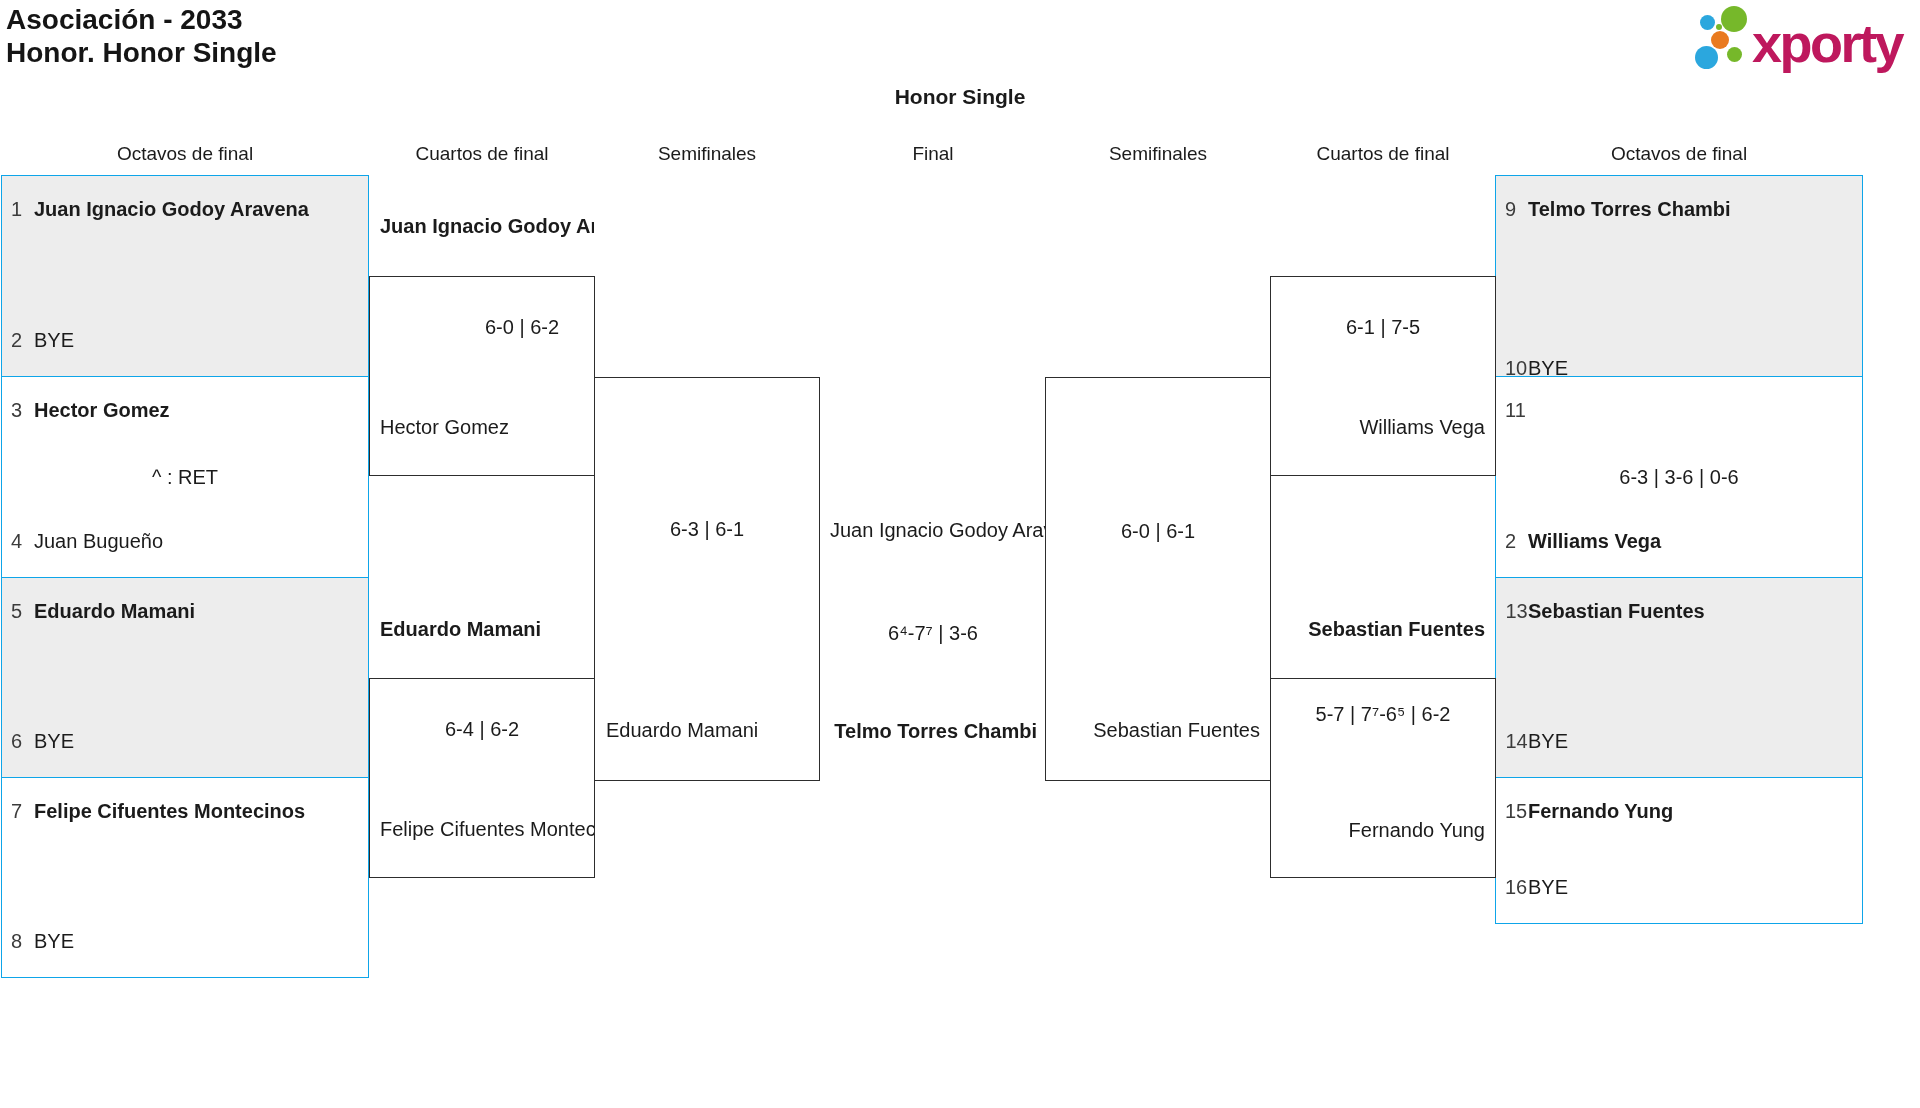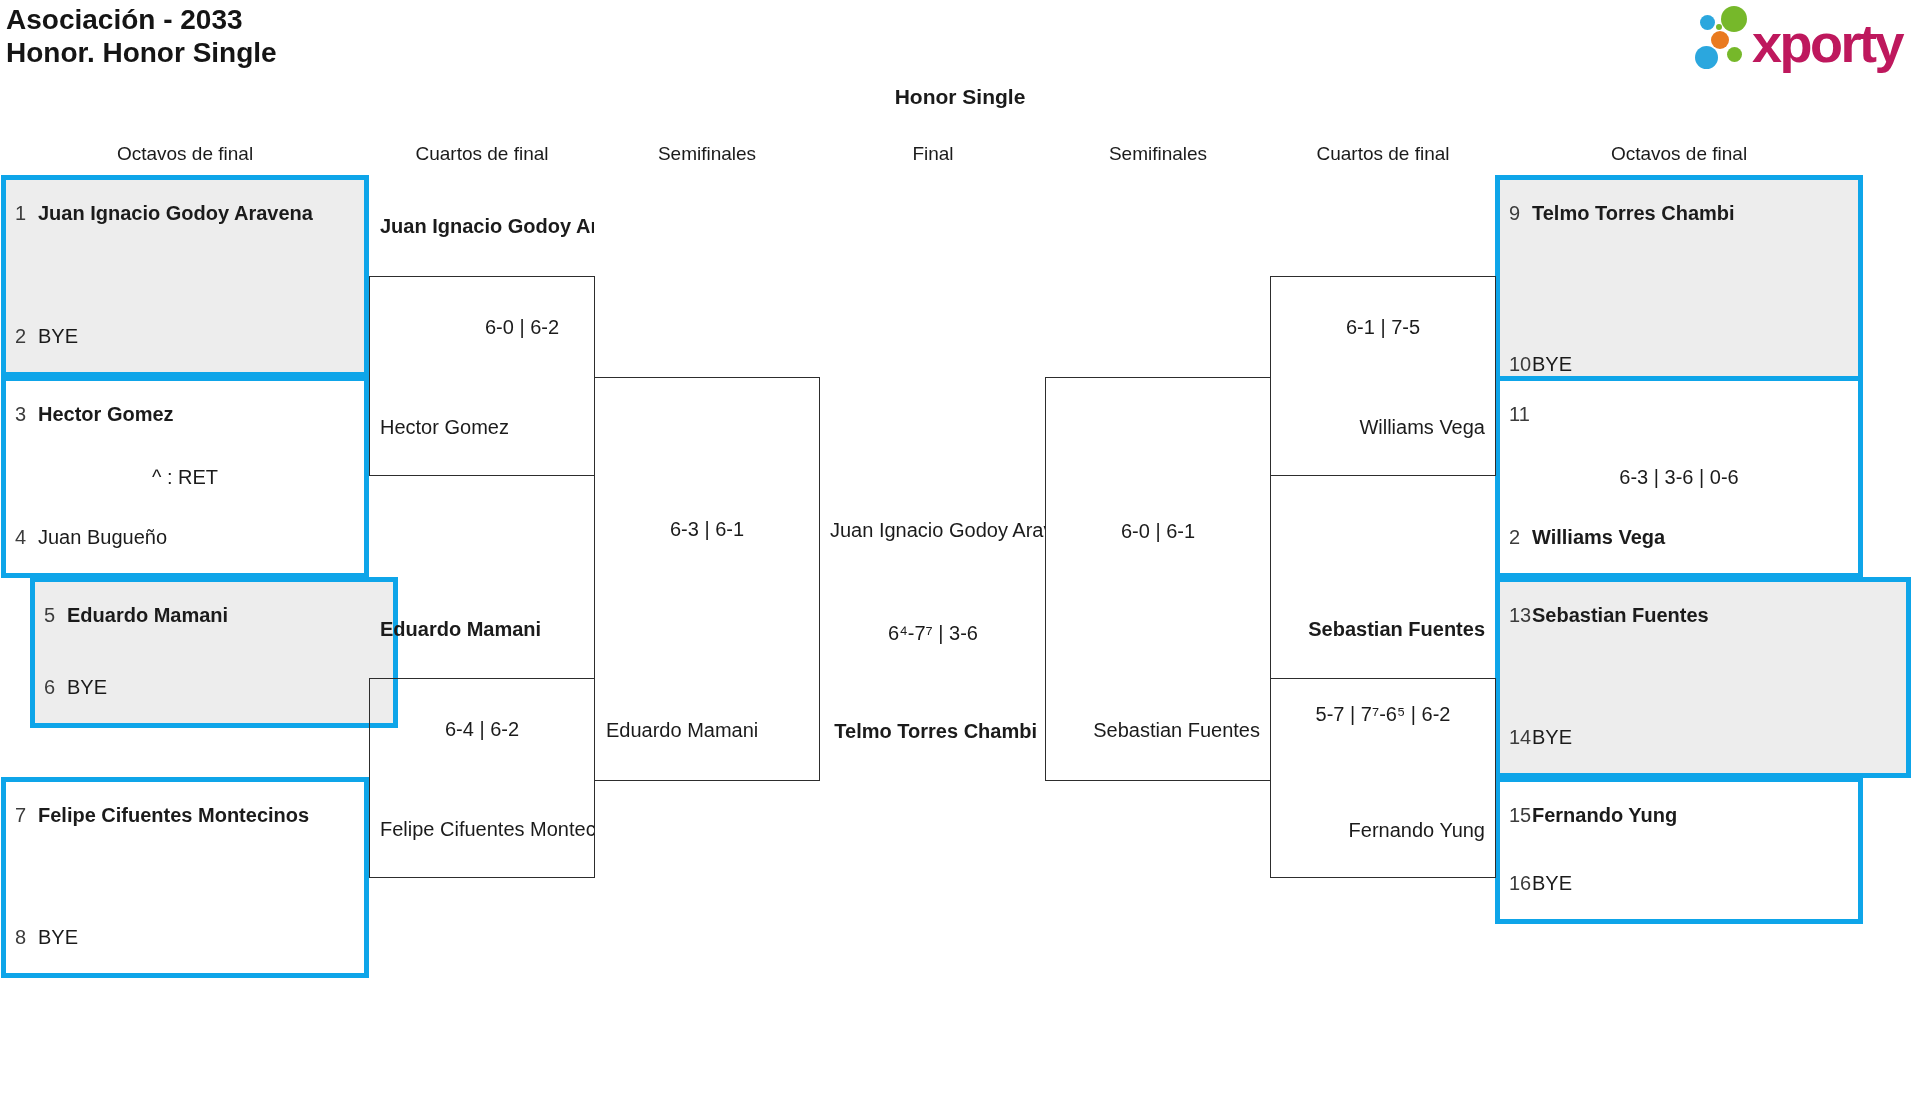--- a/index.html
+++ b/index.html
@@ -25,31 +25,31 @@
   #wordmark{position:absolute;left:62px;top:10px;font-size:54px;line-height:60px;font-weight:700;
             letter-spacing:-2.5px;color:#be185d;}
 
   
   .rh{position:absolute;top:142px;transform:translateX(-50%);font-size:19px;line-height:24px;
       font-weight:500;color:#1b1b1b;white-space:nowrap;}
   #rh0{left:185px;} #rh1{left:482px;} #rh2{left:707px;} #rh3{left:933px;}
   #rh4{left:1158px;} #rh5{left:1383px;} #rh6{left:1679px;}
 
   
-  .obox{position:absolute;box-sizing:border-box;border:5px solid #0ea5e9;background:#ffffff;}
+  .obox{position:absolute;box-sizing:border-box;border:1px solid #0ea5e9;background:#ffffff;}
   .obox.gray{background:#ededed;}
   .wire{position:absolute;box-sizing:border-box;border:1px solid #2d2d2d;background:transparent;}
 
   #b1{left:1px;top:175px;width:368px;height:202px;}
   #b2{left:1px;top:376px;width:368px;height:202px;}
-  #b3{left:1px;top:577px;width:368px;height:151px;margin-left:29px;}
+  #b3{left:1px;top:577px;width:368px;height:201px;}
   #b4{left:1px;top:777px;width:368px;height:201px;}
   #b5{left:1495px;top:175px;width:368px;height:230px;}
   #b6{left:1495px;top:376px;width:368px;height:202px;}
-  #b7{left:1495px;top:577px;width:416px;height:201px;}
+  #b7{left:1495px;top:577px;width:368px;height:201px;text-align:center;}
   #b8{left:1495px;top:777px;width:368px;height:147px;}
 
   #qb1{left:369px;top:276px;width:226px;height:200px;}
   #qb2{left:369px;top:678px;width:226px;height:200px;}
   #qb3{left:1270px;top:276px;width:226px;height:200px;}
   #qb4{left:1270px;top:678px;width:226px;height:200px;}
   #sb1{left:594px;top:377px;width:226px;height:404px;}
   #sb2{left:1045px;top:377px;width:226px;height:404px;}
 
   

